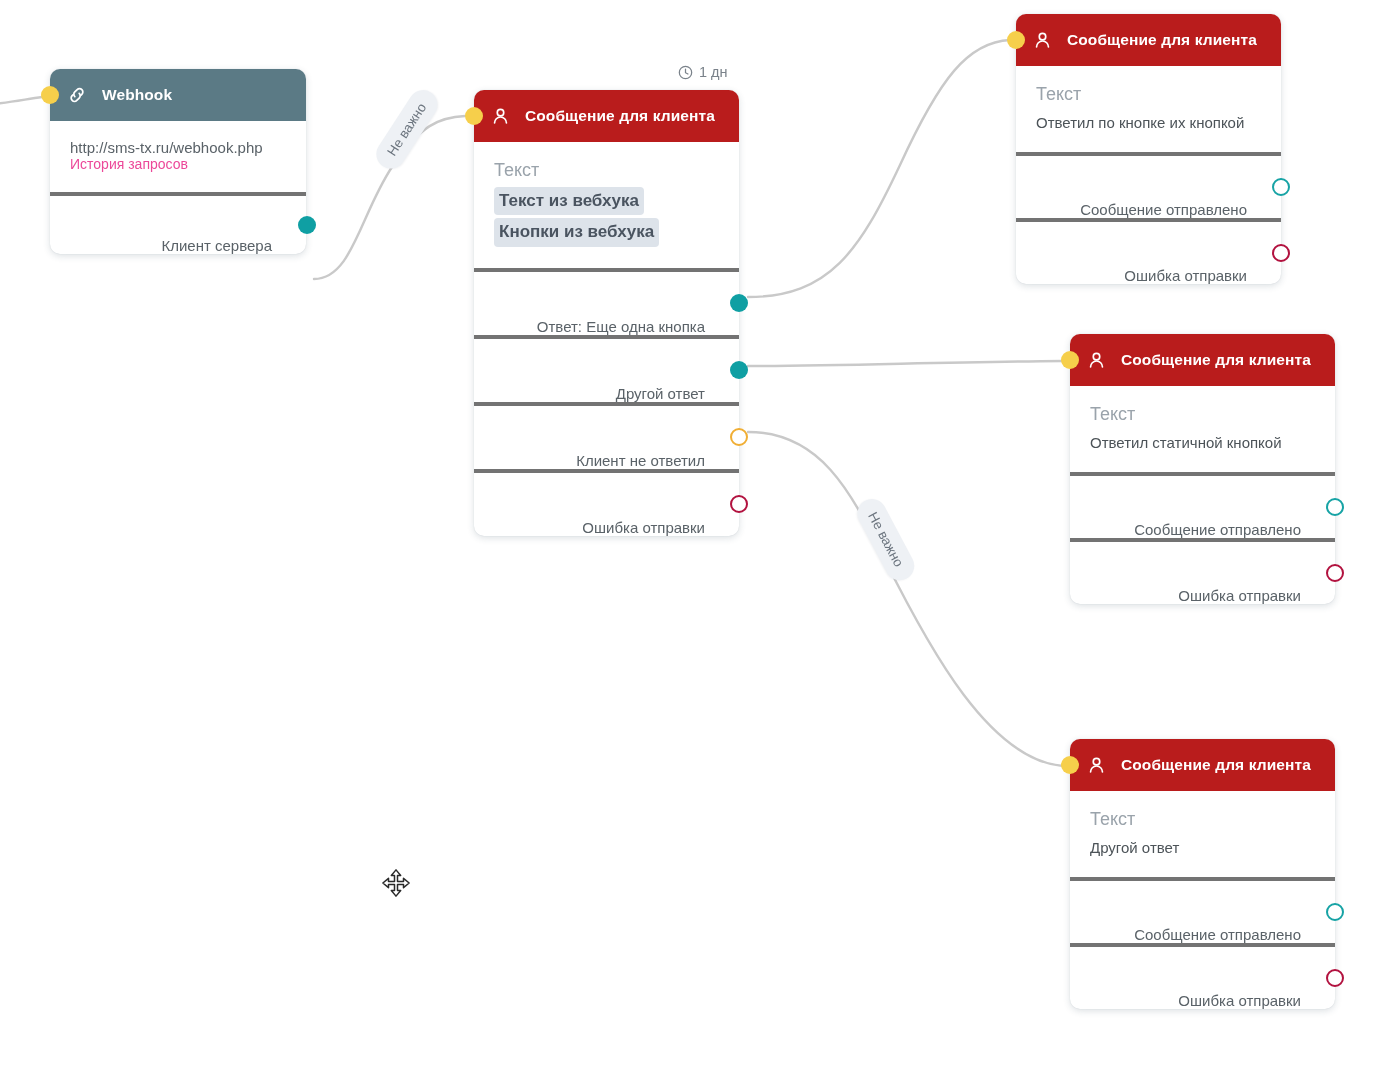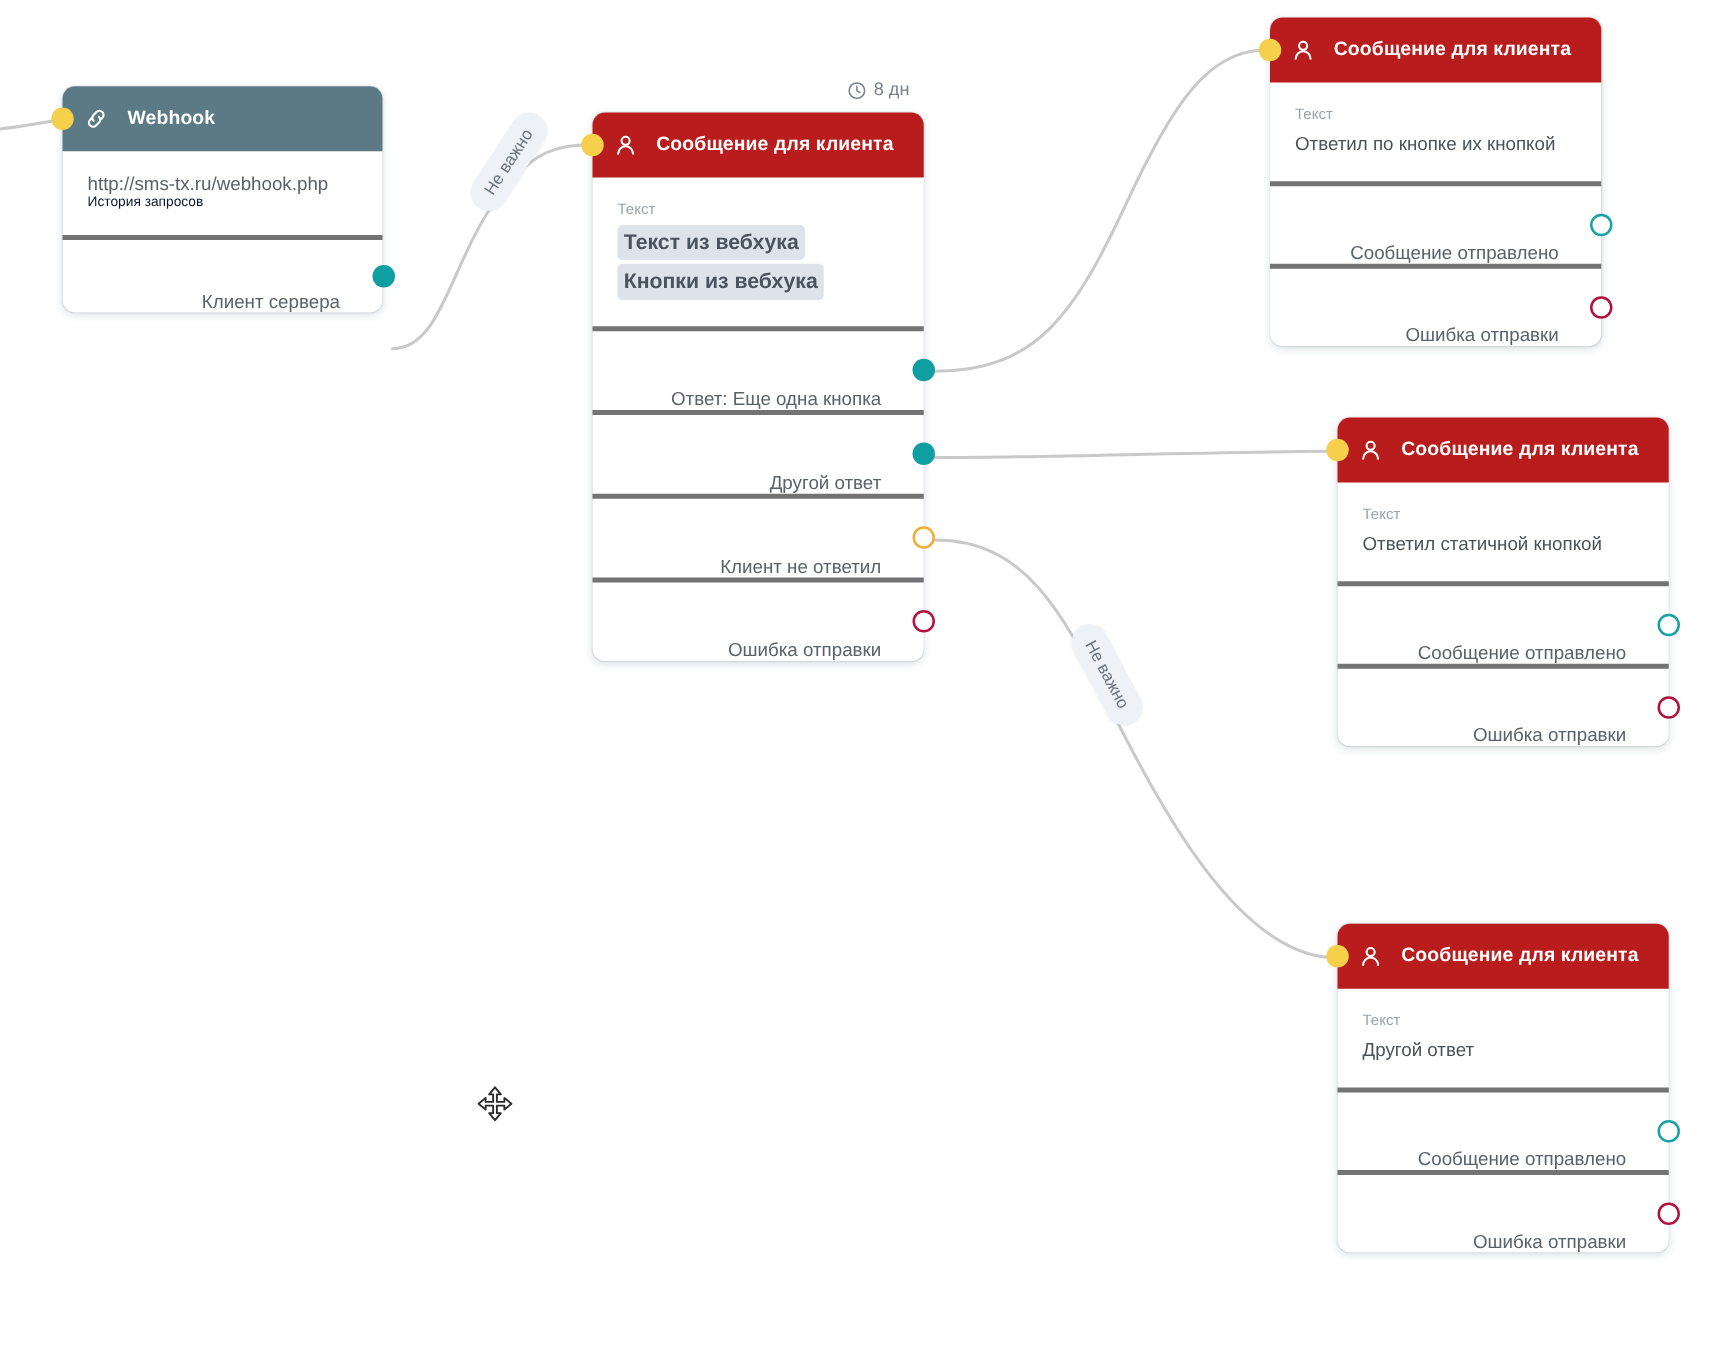--- a/index.html
+++ b/index.html
@@ -66,21 +66,21 @@
     font-weight: bold;
     letter-spacing: 0.1px;
     white-space: nowrap;
   }
   .hdr-icon { flex: 0 0 auto; display: block; line-height: 0; }
 
   
   .node-body { padding: 18px 20px 20px 20px; }
 
   .field-label {
-    font-size: 12px;
+    font-size: 18px;
     color: #9aa3ab;
     margin-bottom: 6px;
   }
   .field-value {
     font-size: 15px;
     color: #4c5358;
     line-height: 1.55;
   }
   .chip {
     display: inline-block;
@@ -92,22 +92,22 @@
     padding: 1px 5px;
     margin-bottom: 3px;
   }
   .url-text {
     font-size: 15px;
     color: #5a6268;
     margin-bottom: 0;
     white-space: nowrap;
   }
   .link-text {
-    font-size: 11px;
-    color: #0f172a;
+    font-size: 14px;
+    color: #ec4899;
     cursor: pointer;
   }
 
   
   .out-row {
     position: relative;
     border-top: 4px solid #737373;
     height: 67px;
     display: flex;
     align-items: flex-end;
@@ -203,21 +203,21 @@
     <path class="edge-path" d="M 748 432 C 820 432 850 490 885 560 C 930 650 990 760 1063 766"></path>
   </svg>
 
   <div class="timer-badge" style="left:678px; top:64px;">
     <span style="line-height:0;">
       <svg width="15" height="15" viewBox="0 0 16 16" xmlns="http://www.w3.org/2000/svg">
         <circle cx="8" cy="8" r="6.6" fill="none" stroke="#7a828a" stroke-width="1.3"></circle>
         <path d="M8 4.3 V8.2 L10.6 9.6" fill="none" stroke="#7a828a" stroke-width="1.3" stroke-linecap="round"></path>
       </svg>
     </span>
-    <span>8 дн</span>
+    <span>1 дн</span>
   </div>
 
   <div class="node" style="left:50px; top:69px; width:256px;">
     <div class="port in"></div>
 
     <div class="node-header slate">
       <span class="hdr-icon">
         <svg width="22" height="22" viewBox="0 0 24 24" xmlns="http://www.w3.org/2000/svg">
           <g fill="none" stroke="#ffffff" stroke-width="1.9" stroke-linecap="round">
             <path d="M9.6 13.8 a3.6 3.6 0 0 1 0-5.1 l2.6-2.6 a3.6 3.6 0 0 1 5.1 5.1 l-1.2 1.2"></path>

